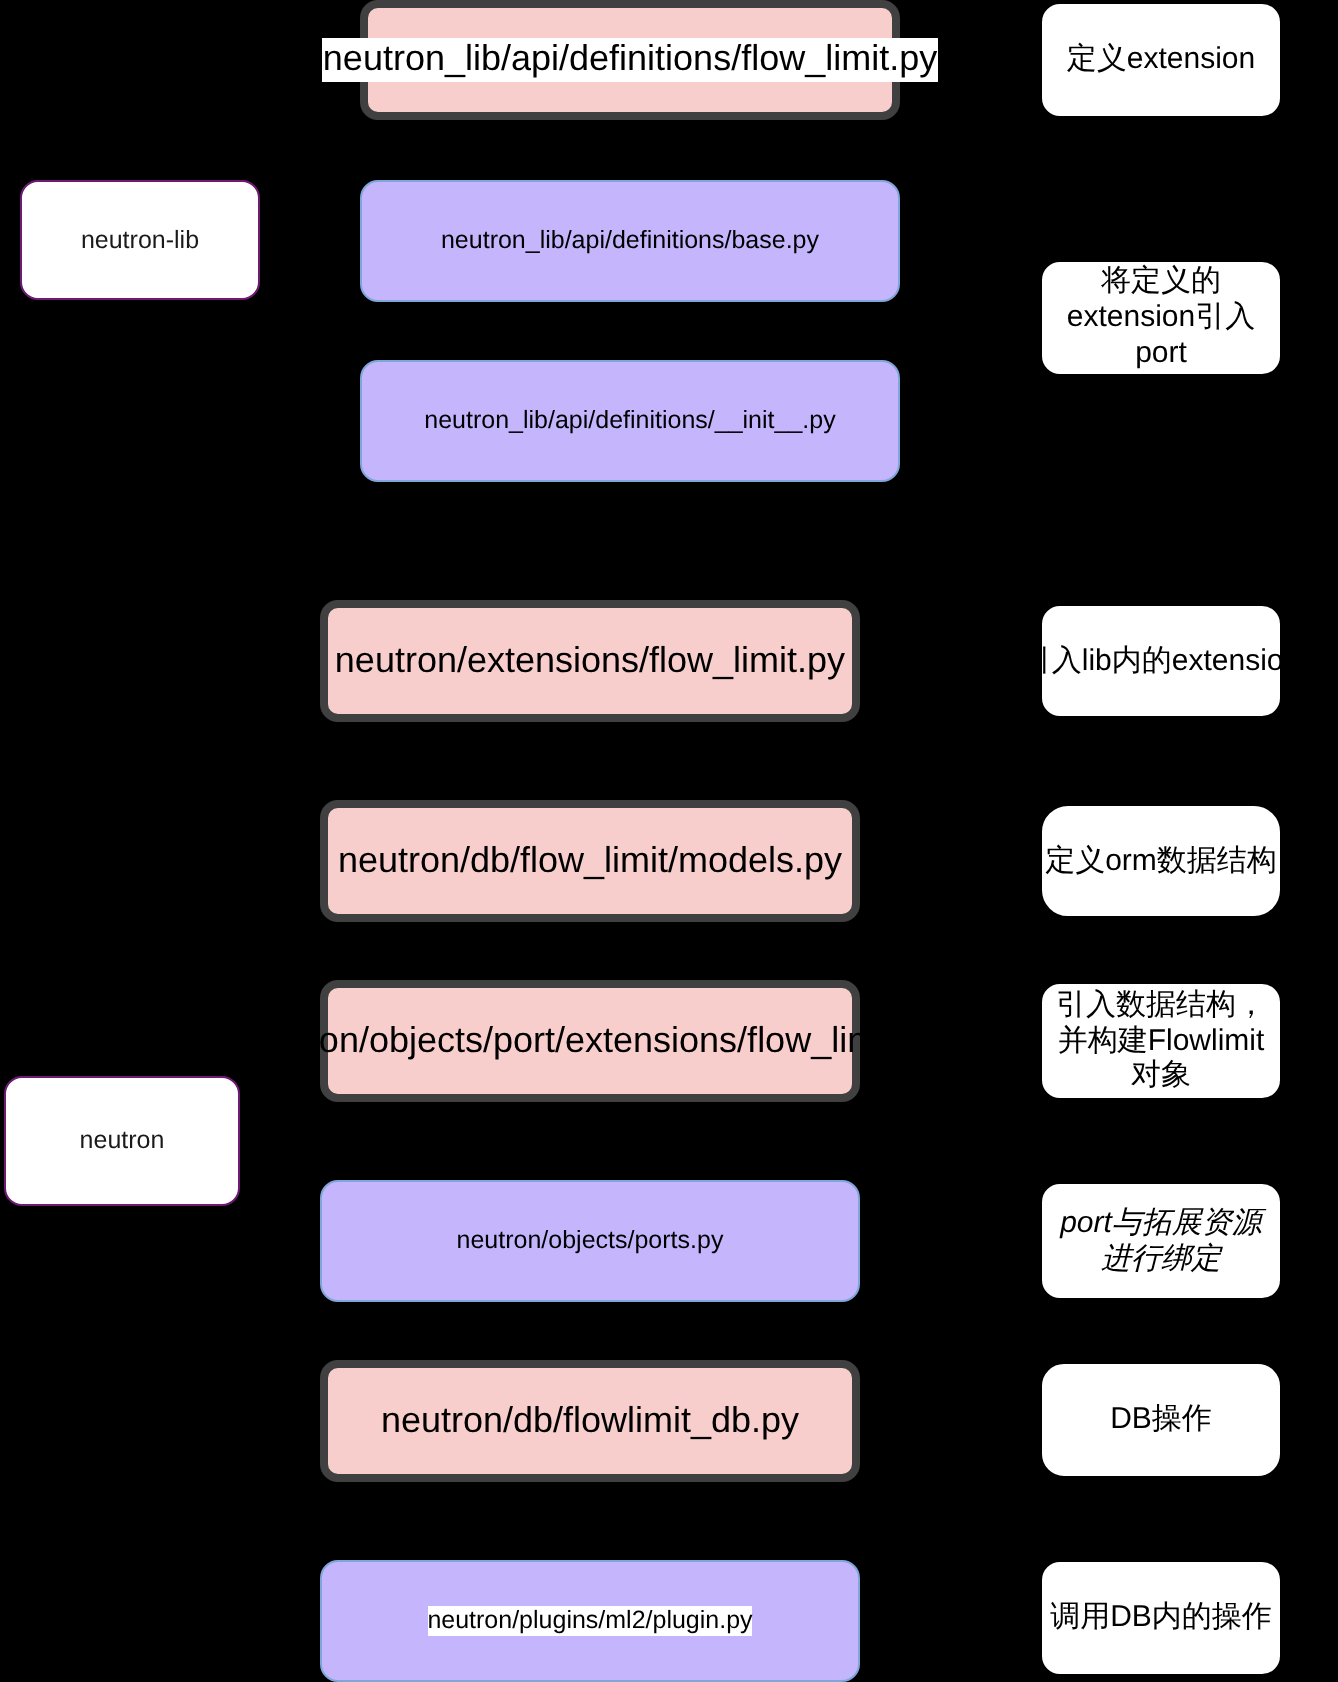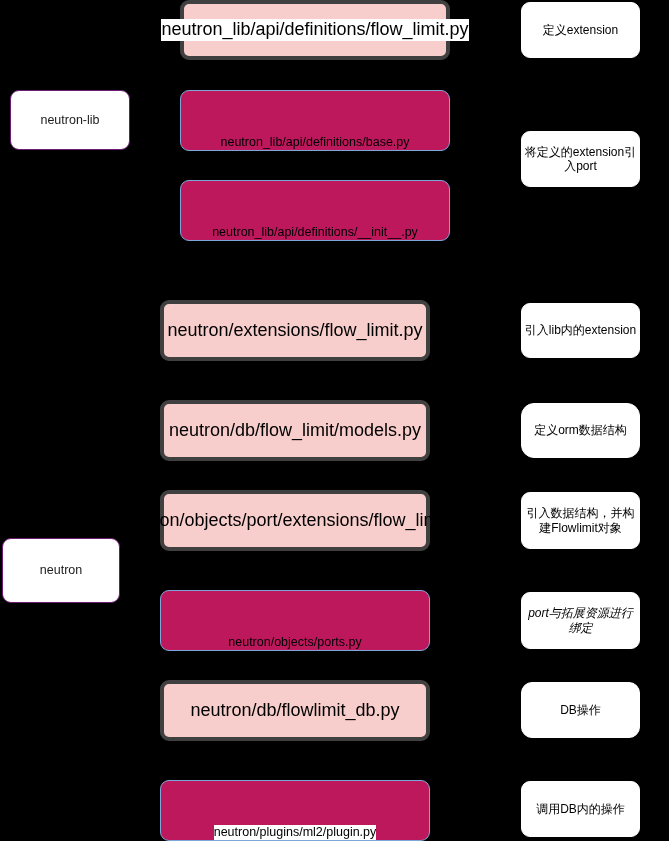--- a/index.html
+++ b/index.html
@@ -41,30 +41,29 @@
     color: #1a1a1a;
   }
   
   .file-pink {
     background: #f8cecc;
     border: 4px solid #404040;
     font-size: 18px;
   }
   
   .file-blue {
-    background: #be185d;
+    background: #c4b5fd;
     border: 1px solid #7ea6d9;
     font-size: 12.5px;
-    align-items: flex-end;
   }
   
   .note-node {
     background: #ffffff;
     border: 1px solid #ffffff;
-    font-size: 12px;
+    font-size: 15px;
     color: #000000;
     padding: 16px 1px;
   }
   
   .hl .txt {
     background: #ffffff;
   }
   
   .overflow .txt {
     position: relative;

